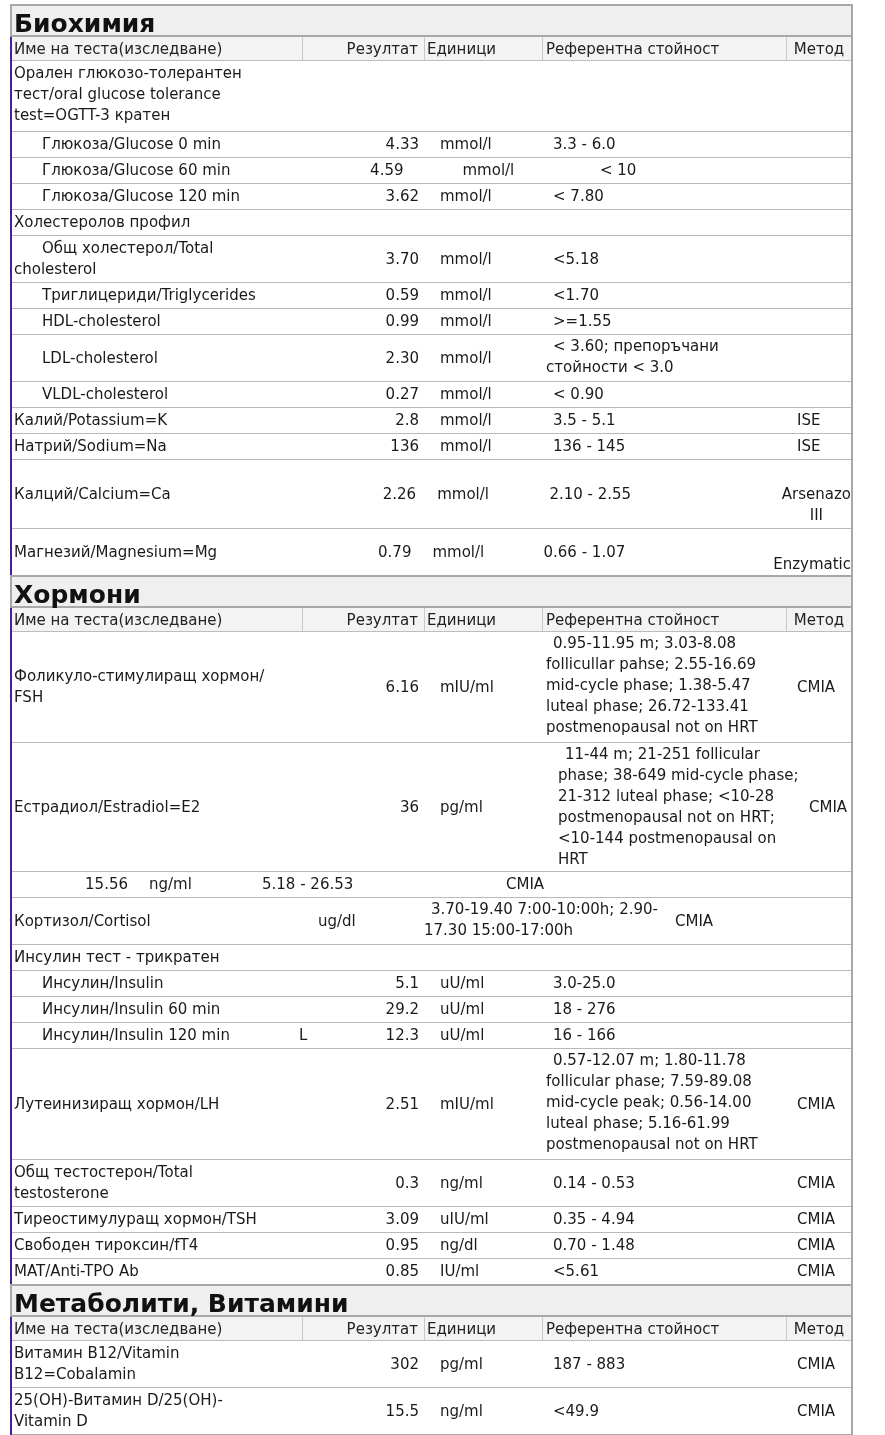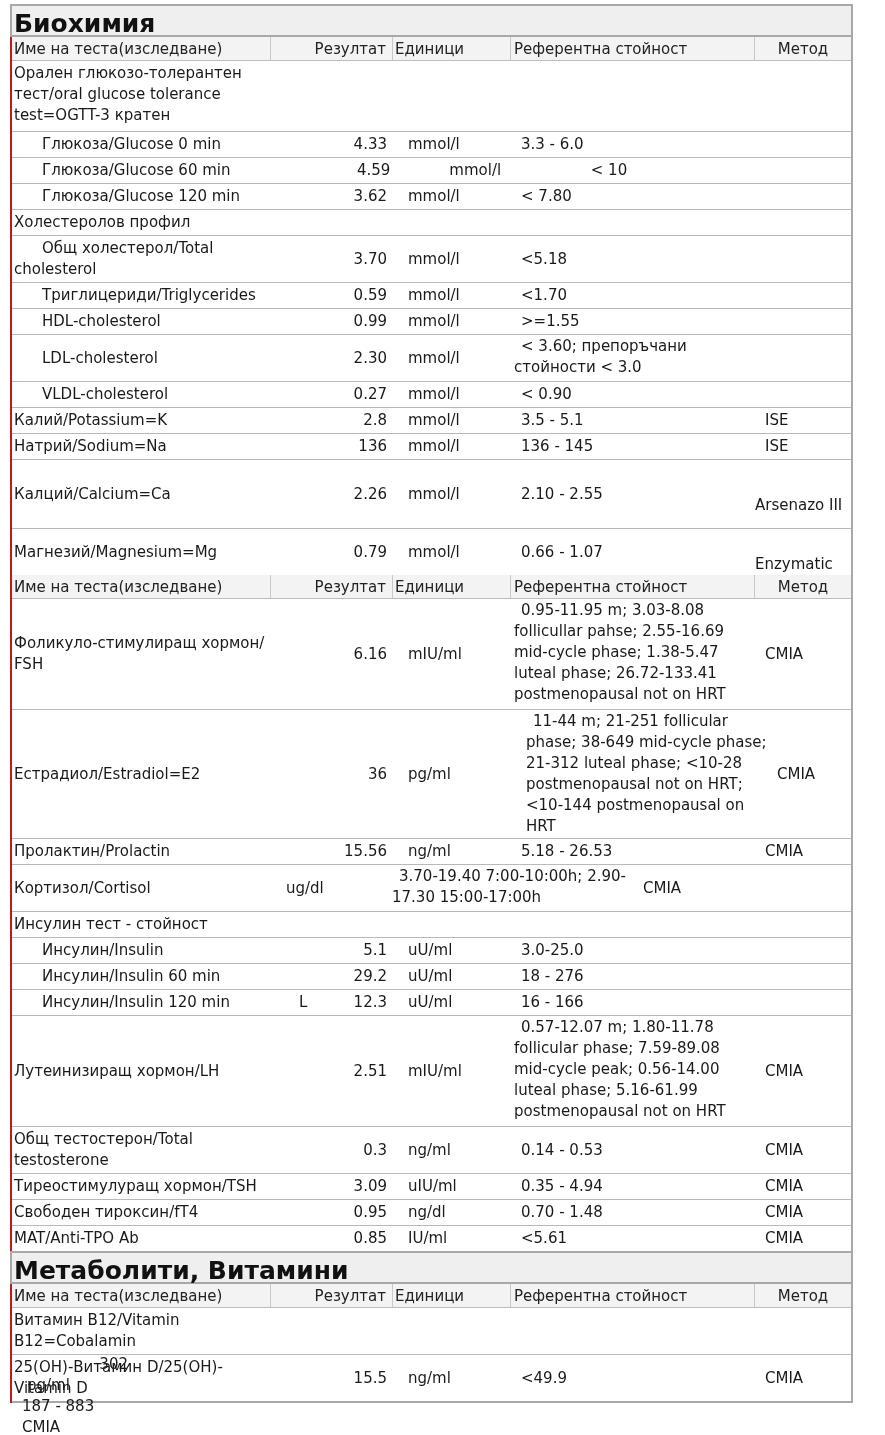--- a/index.html
+++ b/index.html
@@ -1,22 +1,22 @@
 <!DOCTYPE html>
 <html><head>
 <meta charset="utf-8">
 <style>
   html, body { margin: 0; padding: 0; background: #ffffff; }
   body { width: 885px; height: 1435px; position: relative; font-family: "DejaVu Sans", sans-serif; color: #111; overflow: hidden; }
   .report { position: absolute; left: 10px; top: 4px; width: 843px; }
-  .section { border-left: 2px solid #b91c1c; border-right: 2px solid #a8a8a8; }
+  .section { border-left: 2px solid #4c1d95; border-right: 2px solid #a8a8a8; }
   .sec-title { background: #efefef; border: 2px solid #a8a8a8; border-left: 2px solid #a8a8a8; height: 33px; line-height: 36px; padding-left: 2px; font-weight: bold; font-size: 25px; color: #111; margin-left: -2px; margin-right: -2px; box-sizing: border-box; }
   .hdr { display: flex; background: #f3f3f3; border-bottom: 1px solid #bdbdbd; height: 23px; font-size: 15px; line-height: 24px; color: #222; }
   .hdr > div { box-sizing: border-box; }
-  .c-name { width: 259px; padding-left: 2px; }
+  .c-name { width: 291px; padding-left: 2px; }
   .c-res { width: 122px; text-align: right; padding-right: 6px; }
   .c-unit { width: 118px; padding-left: 2px; }
   .c-ref { width: 244px; padding-left: 3px; }
   .c-meth { flex: 1; text-align: center; }
   .hdr .c-name, .hdr .c-res, .hdr .c-unit, .hdr .c-ref { border-right: 1px solid #c8c8c8; }
   .row { display: flex; border-bottom: 1.5px solid #b9b9b9; font-size: 15px; line-height: 21px; color: #1a1a1a; }
   .row > div { box-sizing: border-box; display: flex; align-items: center; }
   .row .c-name { padding-top: 2px; padding-bottom: 2px; }
   .row .c-res { justify-content: flex-end; }
   .row .c-unit { padding-left: 15px; }
@@ -131,20 +131,21 @@
     <div class="row" style="height:46px;border-bottom:none;justify-content:space-between;">
       <div class="c-name">Магнезий/Magnesium=Mg</div>
       <div class="c-res">0.79</div>
       <div class="c-unit">mmol/l</div>
       <div class="c-ref" style="padding-left:10px;">0.66 - 1.07</div>
       <div class="c-meth meth-bottom" style="padding-left:0;">Enzymatic</div>
     </div>
   </div>
 
   <div class="section">
+    <div class="sec-title">Хормони</div>
     <div class="hdr">
       <div class="c-name">Име на теста(изследване)</div>
       <div class="c-res">Резултат</div>
       <div class="c-unit">Единици</div>
       <div class="c-ref">Референтна стойност</div>
       <div class="c-meth">Метод</div>
     </div>
 
     <div class="row" style="height:110px;">
       <div class="c-name" style="display:flex;">
@@ -156,34 +157,33 @@
       <div class="c-meth">CMIA</div>
     </div>
     <div class="row" style="height:128px;">
       <div class="c-name">Естрадиол/Estradiol=E2</div>
       <div class="c-res">36</div>
       <div class="c-unit">pg/ml</div>
       <div class="c-ref" style="display:block;padding-top:1px;text-indent:7px;margin-left:12px;">11-44 m; 21-251 follicular phase; 38-649 mid-cycle phase; 21-312 luteal phase; &lt;10-28 postmenopausal not on HRT; &lt;10-144 postmenopausal on HRT</div>
       <div class="c-meth">CMIA</div>
     </div>
     <div class="row" style="height:25px;">
-      <div class="c-name">Пролактин/Prolactin</div>
       <div class="c-res">15.56</div>
       <div class="c-unit">ng/ml</div>
       <div class="c-ref" style="padding-left:10px;">5.18 - 26.53</div>
       <div class="c-meth">CMIA</div>
     </div>
     <div class="row" style="height:46px;">
       <div class="c-name">Кортизол/Cortisol</div>
       <div class="c-unit">ug/dl</div>
       <div class="c-ref" style="display:block;padding-top:1px;text-indent:7px;">3.70-19.40 7:00-10:00h; 2.90-17.30 15:00-17:00h</div>
       <div class="c-meth">CMIA</div>
     </div>
     <div class="row" style="height:25px;">
-      <div class="c-name" style="width:400px;">Инсулин тест - стойност</div>
+      <div class="c-name" style="width:400px;">Инсулин тест - трикратен</div>
     </div>
     <div class="row" style="height:25px;">
       <div class="c-name indent">Инсулин/Insulin</div>
       <div class="c-res">5.1</div>
       <div class="c-unit">uU/ml</div>
       <div class="c-ref" style="padding-left:10px;">3.0-25.0</div>
       <div class="c-meth"></div>
     </div>
     <div class="row" style="height:25px;">
       <div class="c-name indent">Инсулин/Insulin 60 min</div>
@@ -241,21 +241,21 @@
 
   <div class="section">
     <div class="sec-title">Метаболити, Витамини</div>
     <div class="hdr">
       <div class="c-name">Име на теста(изследване)</div>
       <div class="c-res">Резултат</div>
       <div class="c-unit">Единици</div>
       <div class="c-ref">Референтна стойност</div>
       <div class="c-meth">Метод</div>
     </div>
-    <div class="row" style="height:46px;flex-direction:column;">
+    <div class="row" style="height:46px;">
       <div class="c-name" style="display:block;padding-top:2px;">
           <span style="display:block;width:200px;">Витамин B12/Vitamin B12=Cobalamin</span>
         </div>
       <div class="c-res">302</div>
       <div class="c-unit">pg/ml</div>
       <div class="c-ref" style="padding-left:10px;">187 - 883</div>
       <div class="c-meth">CMIA</div>
     </div>
     <div class="row last-bottom" style="height:46px;">
       <div class="c-name" style="display:block;padding-top:2px;">

